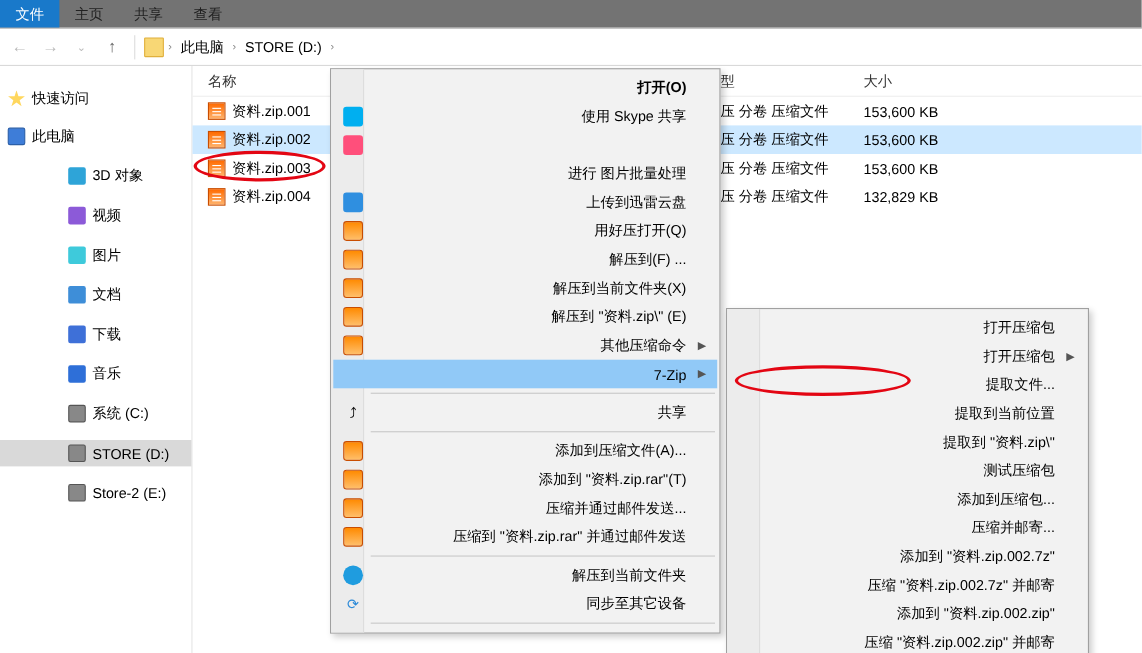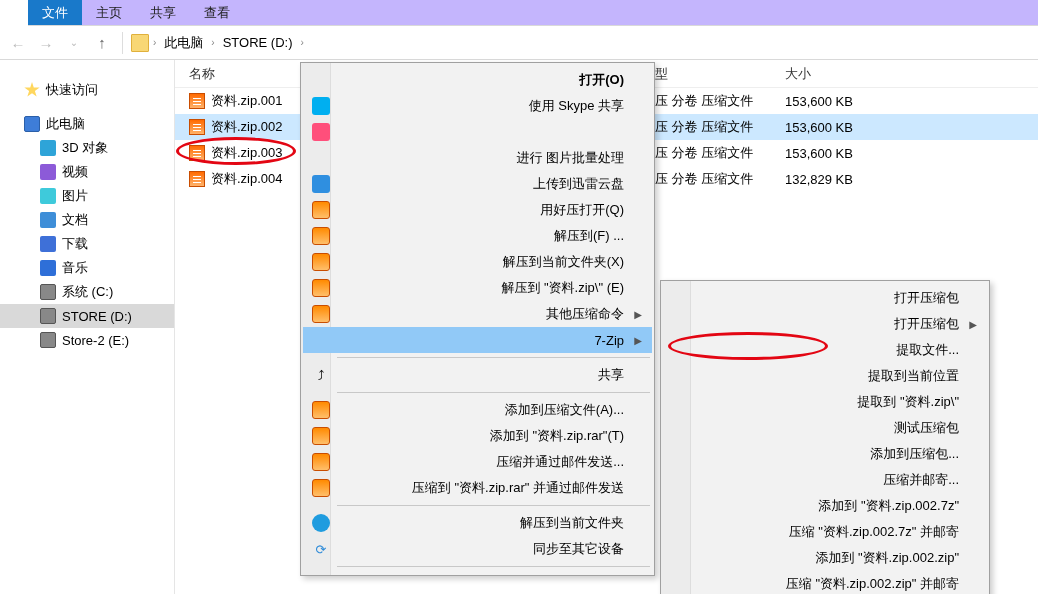--- a/index.html
+++ b/index.html
@@ -1,39 +1,39 @@
 <!DOCTYPE html>
 <html><head>
 <meta charset="utf-8">
 <style>
   * { box-sizing: border-box; margin: 0; padding: 0; font-family: "Microsoft YaHei", "Segoe UI", sans-serif; }
   body { width: 1038px; height: 594px; background: #fff; font-size: 13px; color: #000; overflow: hidden; position: relative; }
 
   
-  .ribbon { height: 26px; background: #c4b5fd; display: flex; align-items: stretch; border-bottom: 1px solid #d9d9d9; margin-left: 28px; }
+  .ribbon { height: 26px; background: #737373; display: flex; align-items: stretch; border-bottom: 1px solid #d9d9d9; }
   .ribbon-tab { padding: 0 14px; display: flex; align-items: center; cursor: pointer; }
   .ribbon-tab.file { background: #1979ca; color: #fff; }
   .ribbon-tab.other { color: #222; }
 
   
   .navbar { height: 34px; display: flex; align-items: center; padding: 0 6px; border-bottom: 1px solid #d9d9d9; gap: 4px; }
   .nav-btn { width: 24px; height: 24px; display: flex; align-items: center; justify-content: center; color: #666; cursor: pointer; font-size: 15px; }
   .nav-btn.disabled { color: #bbb; cursor: default; }
   .nav-sep { height: 22px; border-left: 1px solid #ddd; margin: 0 4px; }
   .breadcrumb { display: flex; align-items: center; gap: 4px; }
   .crumb-icon { width: 18px; height: 18px; background: #f8d775; border: 1px solid #e0b03c; border-radius: 1px; }
   .crumb { padding: 2px 4px; cursor: pointer; }
   .crumb-sep { color: #888; font-size: 10px; }
 
   .body-area { display: flex; height: calc(100% - 60px); }
 
   
   .sidebar { width: 175px; padding: 8px 0; border-right: 1px solid #e5e5e5; }
-  .tree-item { display: flex; align-items: center; height: 24px; padding-left: 24px; gap: 6px; cursor: pointer; }
-  .tree-item.indent { padding-left: 40px; }
+  .tree-item { display: flex; align-items: center; height: 24px; padding-left: 7px; gap: 6px; cursor: pointer; }
+  .tree-item.indent { padding-left: 62px; margin-top: 12px; }
   .tree-item.selected { background: #d9d9d9; }
   .tree-gap { height: 10px; }
   .ticon { width: 16px; height: 16px; display:inline-block; border-radius:2px; }
 
   
   .filelist { flex: 1; position: relative; }
   .col-headers { display: flex; height: 28px; align-items: center; border-bottom: 1px solid #eee; color: #333; }
   .col-name { width: 480px; padding-left: 14px; }
   .col-type { width: 130px; }
   .col-size { width: 110px; }

